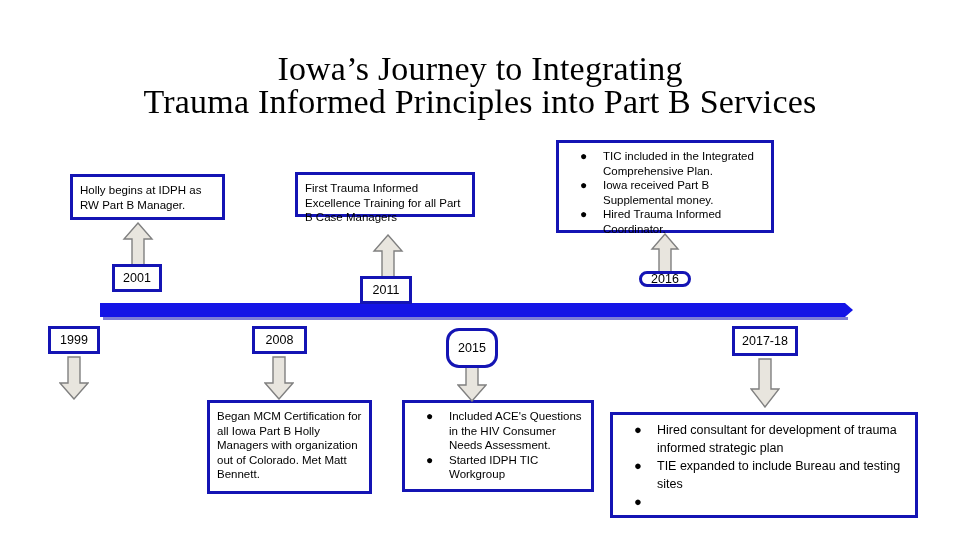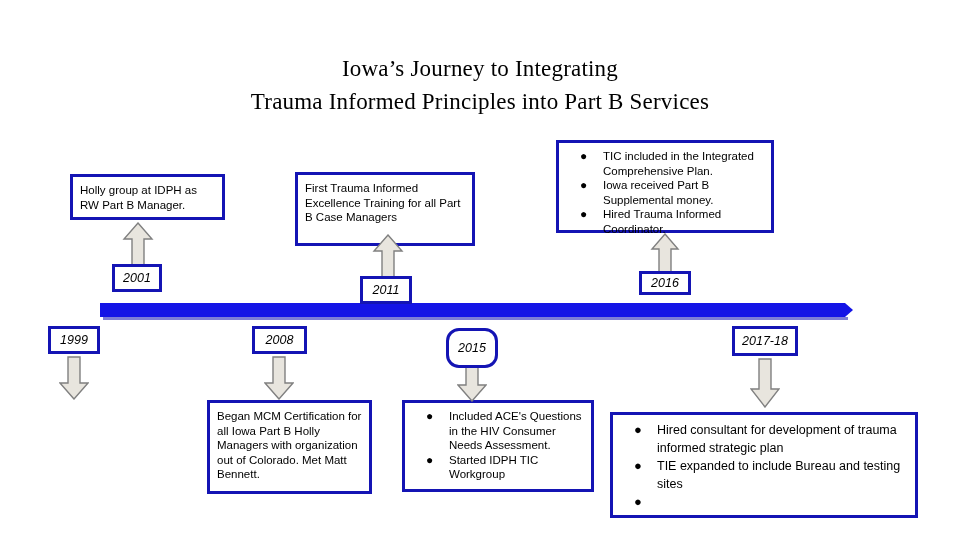--- a/index.html
+++ b/index.html
@@ -20,21 +20,21 @@
   }
 
   
   .title {
     position: absolute;
     left: 0;
     top: 52px;
     width: 960px;
     text-align: center;
     font-family: "Liberation Serif", serif;
-    font-size: 23px;
+    font-size: 34px;
     line-height: 33px;
     color: #000000;
     letter-spacing: 0.2px;
     white-space: pre-line;
   }
 
   
   .box {
     position: absolute;
     box-sizing: border-box;
@@ -74,21 +74,20 @@
     box-sizing: border-box;
     border: 3px solid #1414b4;
     background: #ffffff;
     color: #000000;
     font-size: 12.5px;
     line-height: 1;
     display: flex;
     align-items: center;
     justify-content: center;
     z-index: 6;
-    font-style: italic;
   }
 
   
   .timeline-bar {
     position: absolute;
     left: 100px;
     top: 303px;
     width: 745px;
     height: 14px;
     background: #1414e6;
@@ -128,49 +127,49 @@
 
 <div id="canvas">
 
   <div class="title">Iowa’s Journey to Integrating
 Trauma Informed Principles into Part B Services</div>
 
   <div class="timeline-shadow"></div>
   <div class="timeline-bar"></div>
   <div class="timeline-tip"></div>
 
-  <div class="box plain" style="left:70px; top:174px; width:155px; height:46px;">Holly group at IDPH as RW Part B Manager.</div>
+  <div class="box plain" style="left:70px; top:174px; width:155px; height:46px;">Holly begins at IDPH as RW Part B Manager.</div>
   <div class="arrow" style="left:122px; top:222px;">
     <svg width="32" height="44" viewBox="0 0 32 44">
       <polygon points="16,1 30,17 22,17 22,43 10,43 10,17 2,17" fill="#e8e5de" stroke="#808080" stroke-width="1.4"></polygon>
     </svg>
   </div>
   <div class="year" style="left:112px; top:264px; width:50px; height:28px;">2001</div>
 
-  <div class="box plain" style="left:295px; top:172px; width:180px; height:74px;">First Trauma Informed Excellence Training for all Part B Case Managers</div>
+  <div class="box plain" style="left:295px; top:172px; width:180px; height:45px;">First Trauma Informed Excellence Training for all Part B Case Managers</div>
   <div class="arrow" style="left:372px; top:234px;">
     <svg width="32" height="44" viewBox="0 0 32 44">
       <polygon points="16,1 30,17 22,17 22,43 10,43 10,17 2,17" fill="#e8e5de" stroke="#808080" stroke-width="1.4"></polygon>
     </svg>
   </div>
   <div class="year" style="left:360px; top:276px; width:52px; height:28px;">2011</div>
 
   <div class="box" style="left:556px; top:140px; width:218px; height:93px;">
     <ul class="bullets">
       <li><span class="bul">●</span><span>TIC included in the Integrated Comprehensive Plan.</span></li>
       <li><span class="bul">●</span><span>Iowa received Part B Supplemental money.</span></li>
       <li><span class="bul">●</span><span>Hired Trauma Informed Coordinator.</span></li>
     </ul>
   </div>
   <div class="arrow" style="left:650px; top:233px;">
     <svg width="30" height="42" viewBox="0 0 30 42">
       <polygon points="15,1 28,16 21,16 21,41 9,41 9,16 2,16" fill="#e8e5de" stroke="#808080" stroke-width="1.4"></polygon>
     </svg>
   </div>
-  <div class="year" style="left:639px; top:271px; width:52px; height:24px;">2016</div>
+  <div class="year" style="left:639px; top:271px; width:52px; height:16px;border-radius:10px;">2016</div>
 
   <div class="year" style="left:48px; top:326px; width:52px; height:28px;">1999</div>
   <div class="arrow" style="left:59px; top:356px;">
     <svg width="30" height="44" viewBox="0 0 30 44">
       <polygon points="15,43 1,27 9,27 9,1 21,1 21,27 29,27" fill="#e8e5de" stroke="#808080" stroke-width="1.4"></polygon>
     </svg>
   </div>
 
   <div class="year" style="left:252px; top:326px; width:55px; height:28px;">2008</div>
   <div class="arrow" style="left:264px; top:356px;">

